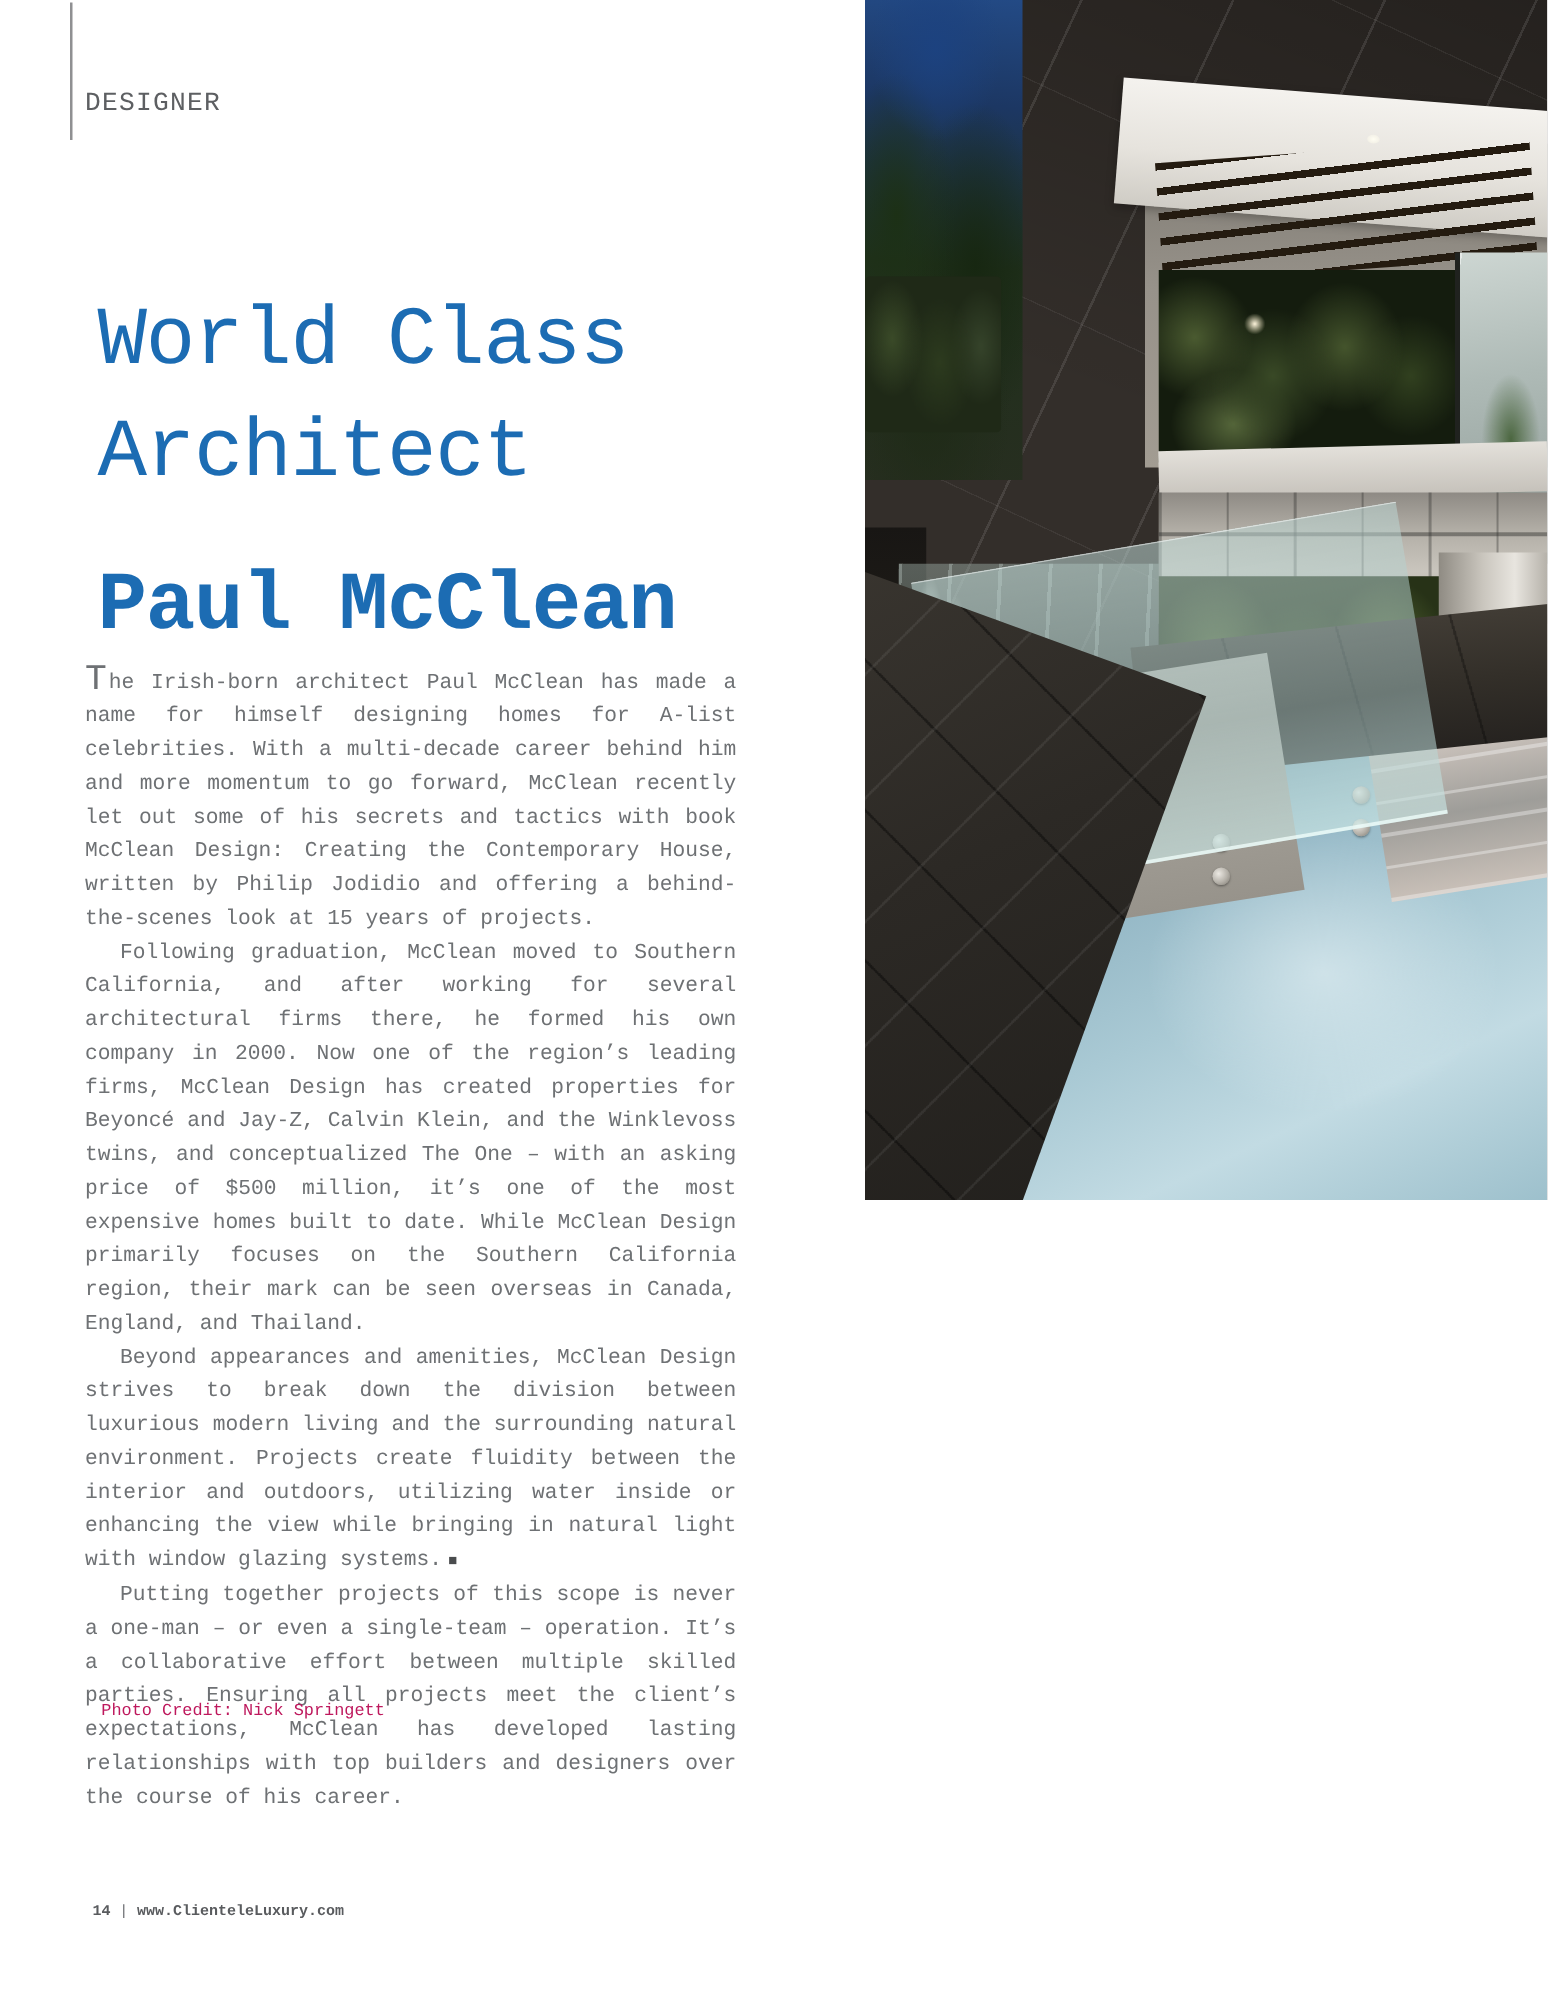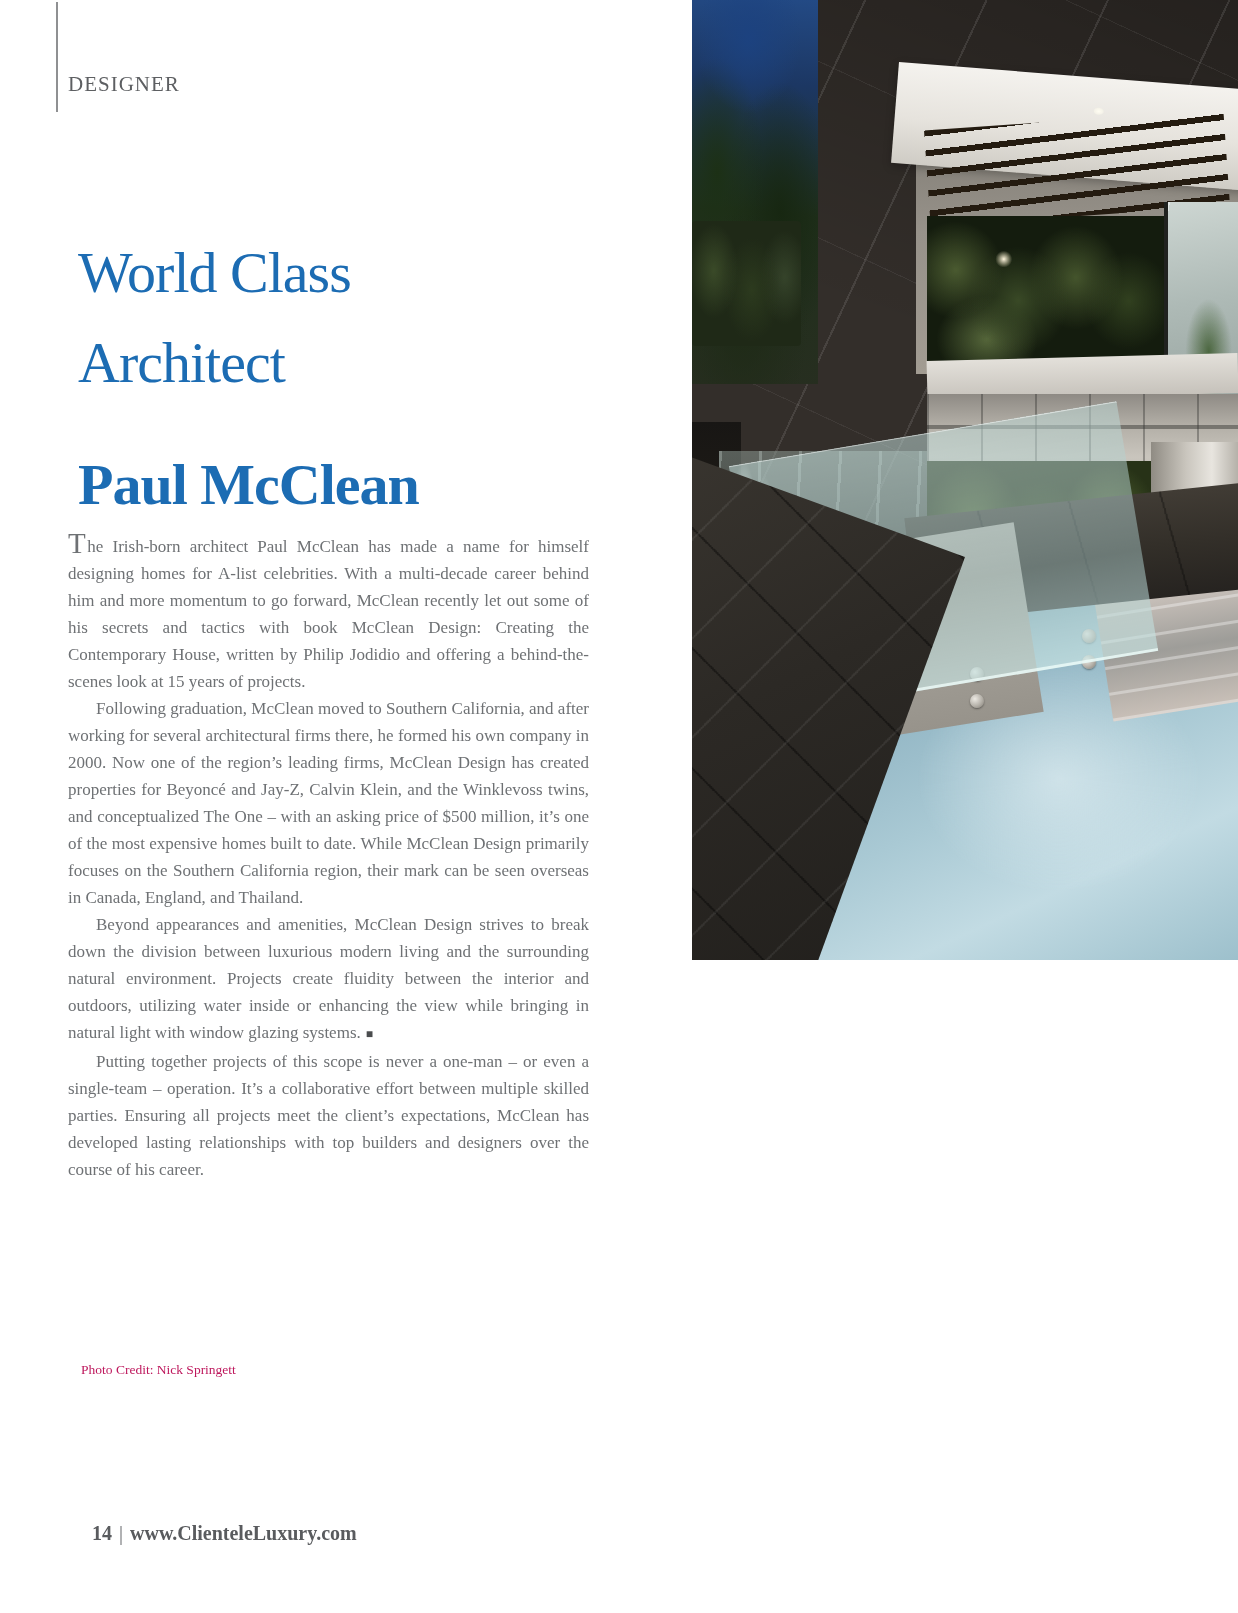--- a/index.html
+++ b/index.html
@@ -1,45 +1,45 @@
 <!DOCTYPE html>
 <html style="--accent: #1c6cb3;"><head>
 <meta charset="utf-8">
 <style>
   html,body{margin:0;padding:0;background:#ffffff;}
   .page{
     position:relative;
     width:1238px;height:1613px;
     background:#ffffff;
     overflow:hidden;
-    font-family:Liberation Serif, serif;
+    font-family:Liberation Mono, monospace;
   }
 
   
   .kicker-rule{position:absolute;left:56px;top:2px;width:2px;height:110px;background:#8f9092;}
   .kicker{position:absolute;left:68px;top:72px;font-size:21px;letter-spacing:1px;color:#5d5f62;}
 
   
   .title{position:absolute;left:78px;top:228px;line-height:90px;letter-spacing:-1px;
-         color:var(--accent,#1c6cb3);font-size:58px;font-weight:400;}
+         color:var(--accent,#1c6cb3);font-size:66px;font-weight:400;}
   .title .t3{font-weight:700;margin-top:32px;}
   .title span{display:block;}
 
   
   .body-col{position:absolute;left:68px;top:533px;width:521px;
             font-size:17px;line-height:27px;color:#6e7174;
             text-align:justify;}
   .body-col p{margin:0;}
   .body-col p.indent{text-indent:28px;}
   .drop-cap{font-size:29px;line-height:0;position:relative;top:1px;letter-spacing:1.5px;}
   .end-mark{font-size:12px;letter-spacing:0;margin-left:5px;color:#4a4c4e;}
 
   
   .photo-credit{position:absolute;left:81px;top:1362px;font-size:13.5px;color:#be185d;}
-  .footer{position:absolute;left:92px;top:1522px;font-size:20px;font-weight:700;color:#595b5e;}
+  .footer{position:absolute;left:74px;top:1522px;font-size:12px;font-weight:700;color:#595b5e;}
   .footer .sep{margin:0 7px;font-weight:400;color:#6a6c6f;}
 
   
   .photo{position:absolute;left:692px;top:0;width:546px;height:960px;background:#332e2a;overflow:hidden;}
   .ph{position:absolute;}
 
   .ph-veins{left:0;top:0;width:100%;height:65%;
     background:
       repeating-linear-gradient(115deg,rgba(255,255,255,0) 0 46px,rgba(255,255,255,.10) 46px 48px,rgba(255,255,255,0) 48px 110px),
       repeating-linear-gradient(25deg,rgba(255,255,255,0) 0 83px,rgba(255,255,255,.06) 83px 84px,rgba(255,255,255,0) 84px 160px),

